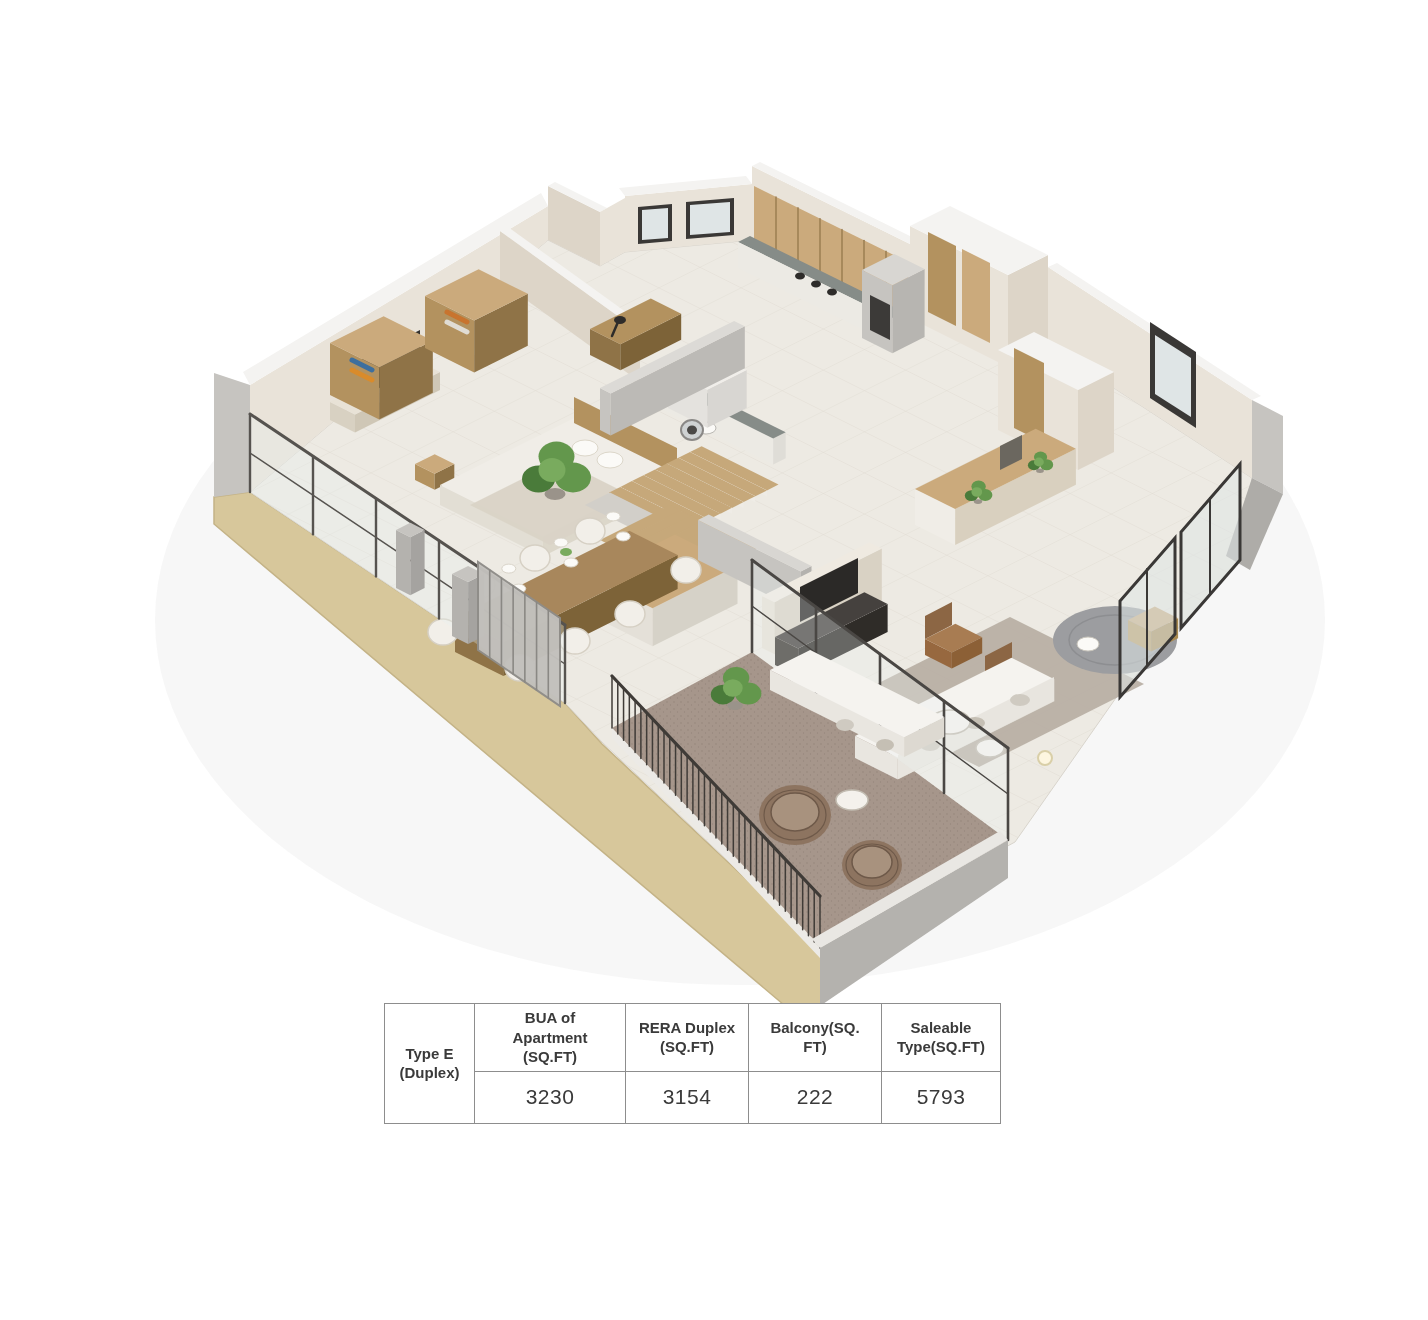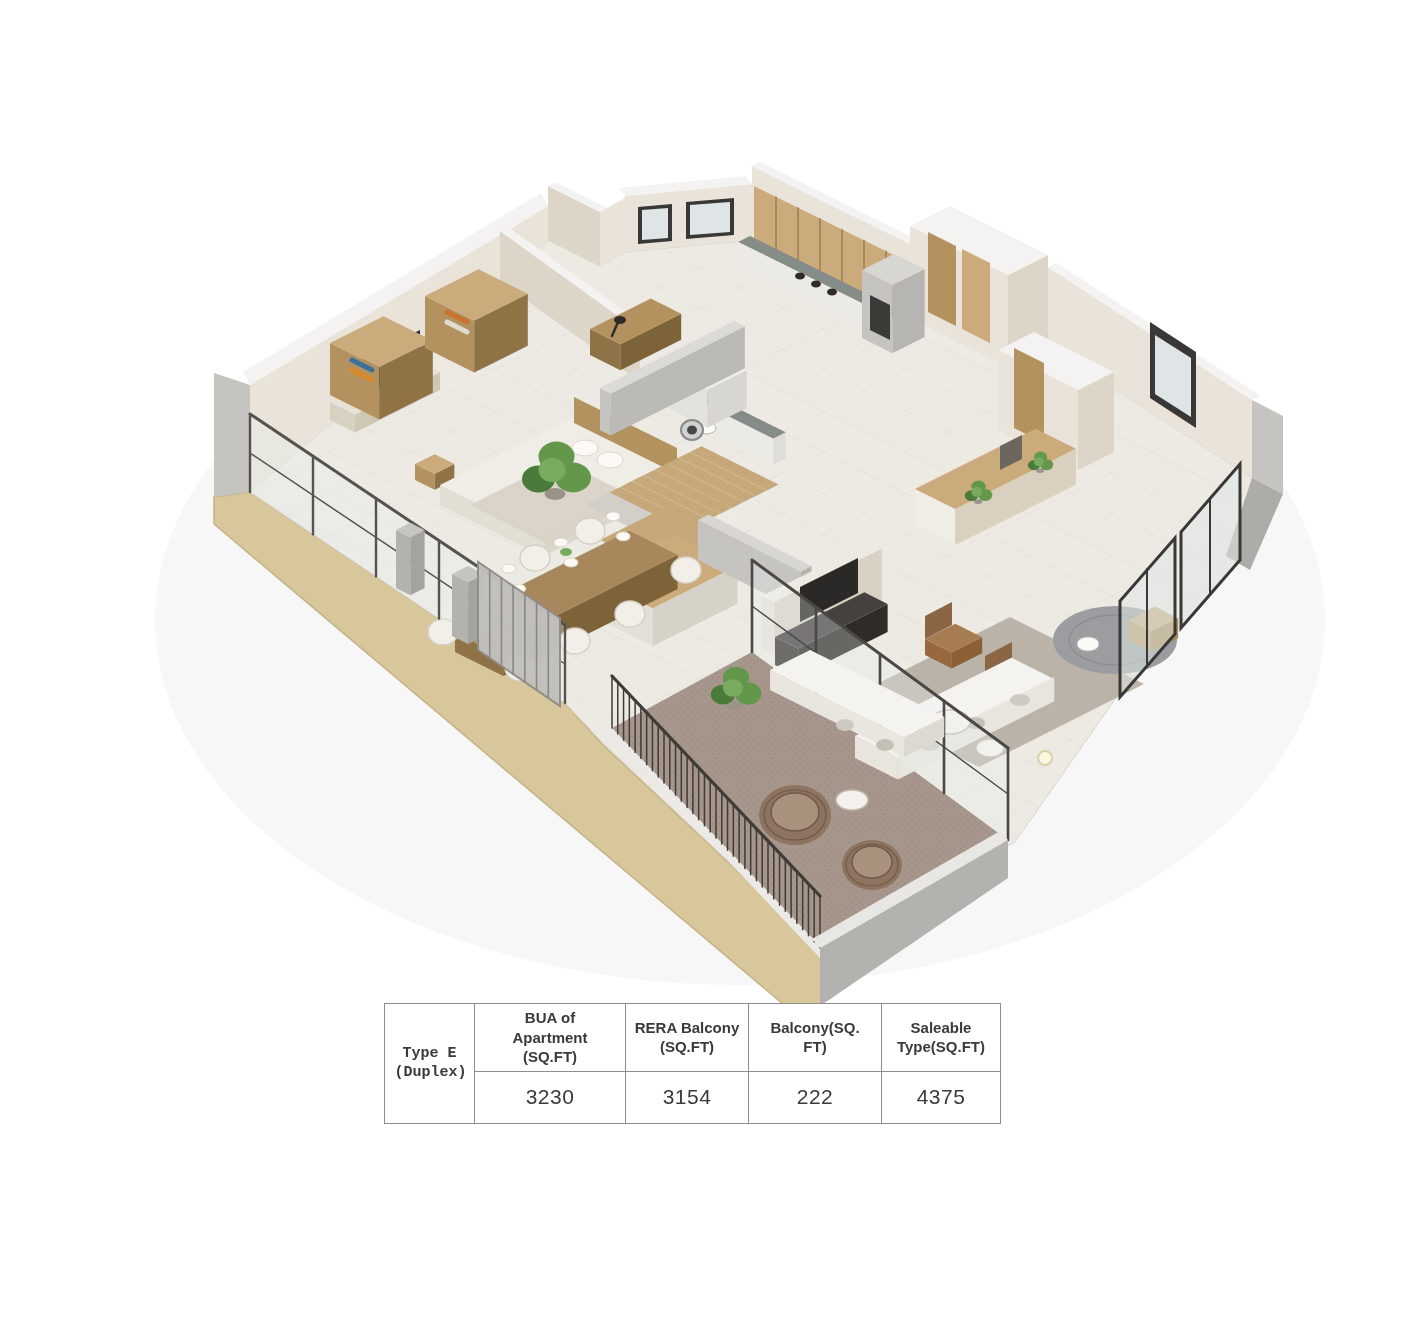--- a/index.html
+++ b/index.html
@@ -12,21 +12,21 @@
     border-collapse:collapse;table-layout:fixed;background:#ffffff;
     color:var(--text,#3a3a3a);
   }
   table.area-table td,table.area-table th{
     border:1.5px solid var(--table-border,#8d8d8d);
     text-align:center;vertical-align:middle;padding:4px 2px;
   }
   table.area-table th{font-size:15px;font-weight:bold;line-height:1.3;}
   table.area-table th span{display:inline-block;}
   table.area-table td.lbl{font-size:15px;font-weight:bold;line-height:1.3;}
-  table.area-table td.lbl span{display:inline-block;max-width:70px;font-family:Liberation Mono, monospace;}
+  table.area-table td.lbl span{display:inline-block;max-width:70px;}
   table.area-table tr.hdr{height:67px;}
   table.area-table tr.vals{height:52px;margin-left:33px;}
   table.area-table tr.vals td{font-size:21px;font-weight:400;letter-spacing:.5px;}
   .w92{max-width:92px;} .w105{max-width:105px;} .w95{max-width:95px;}
 </style>
 </head>
 <body>
 
 <div class="sheet">
 
@@ -371,25 +371,25 @@
       <col style="width:90px">
         <col style="width:151px">
         <col style="width:123px">
       <col style="width:133px">
         <col style="width:119px">
     </colgroup>
     <tbody>
         <tr class="hdr">
       <td class="lbl" rowspan="2"><span>Type E (Duplex)</span></td>
       <th><span class="w92">BUA of Apartment (SQ.FT)</span></th>
-      <th><span class="w105">RERA Balcony (SQ.FT)</span></th>
+      <th><span class="w105">RERA Duplex (SQ.FT)</span></th>
       <th><span class="w95">Balcony(SQ. FT)</span></th>
       <th><span class="w95">Saleable Type(SQ.FT)</span></th>
     </tr>
     <tr class="vals">
       <td>3230</td>
       <td>3154</td>
       <td>222</td>
-      <td>4375</td>
+      <td>5793</td>
     </tr>
   </tbody>
     </table>
 </div>
 
 </body></html>

